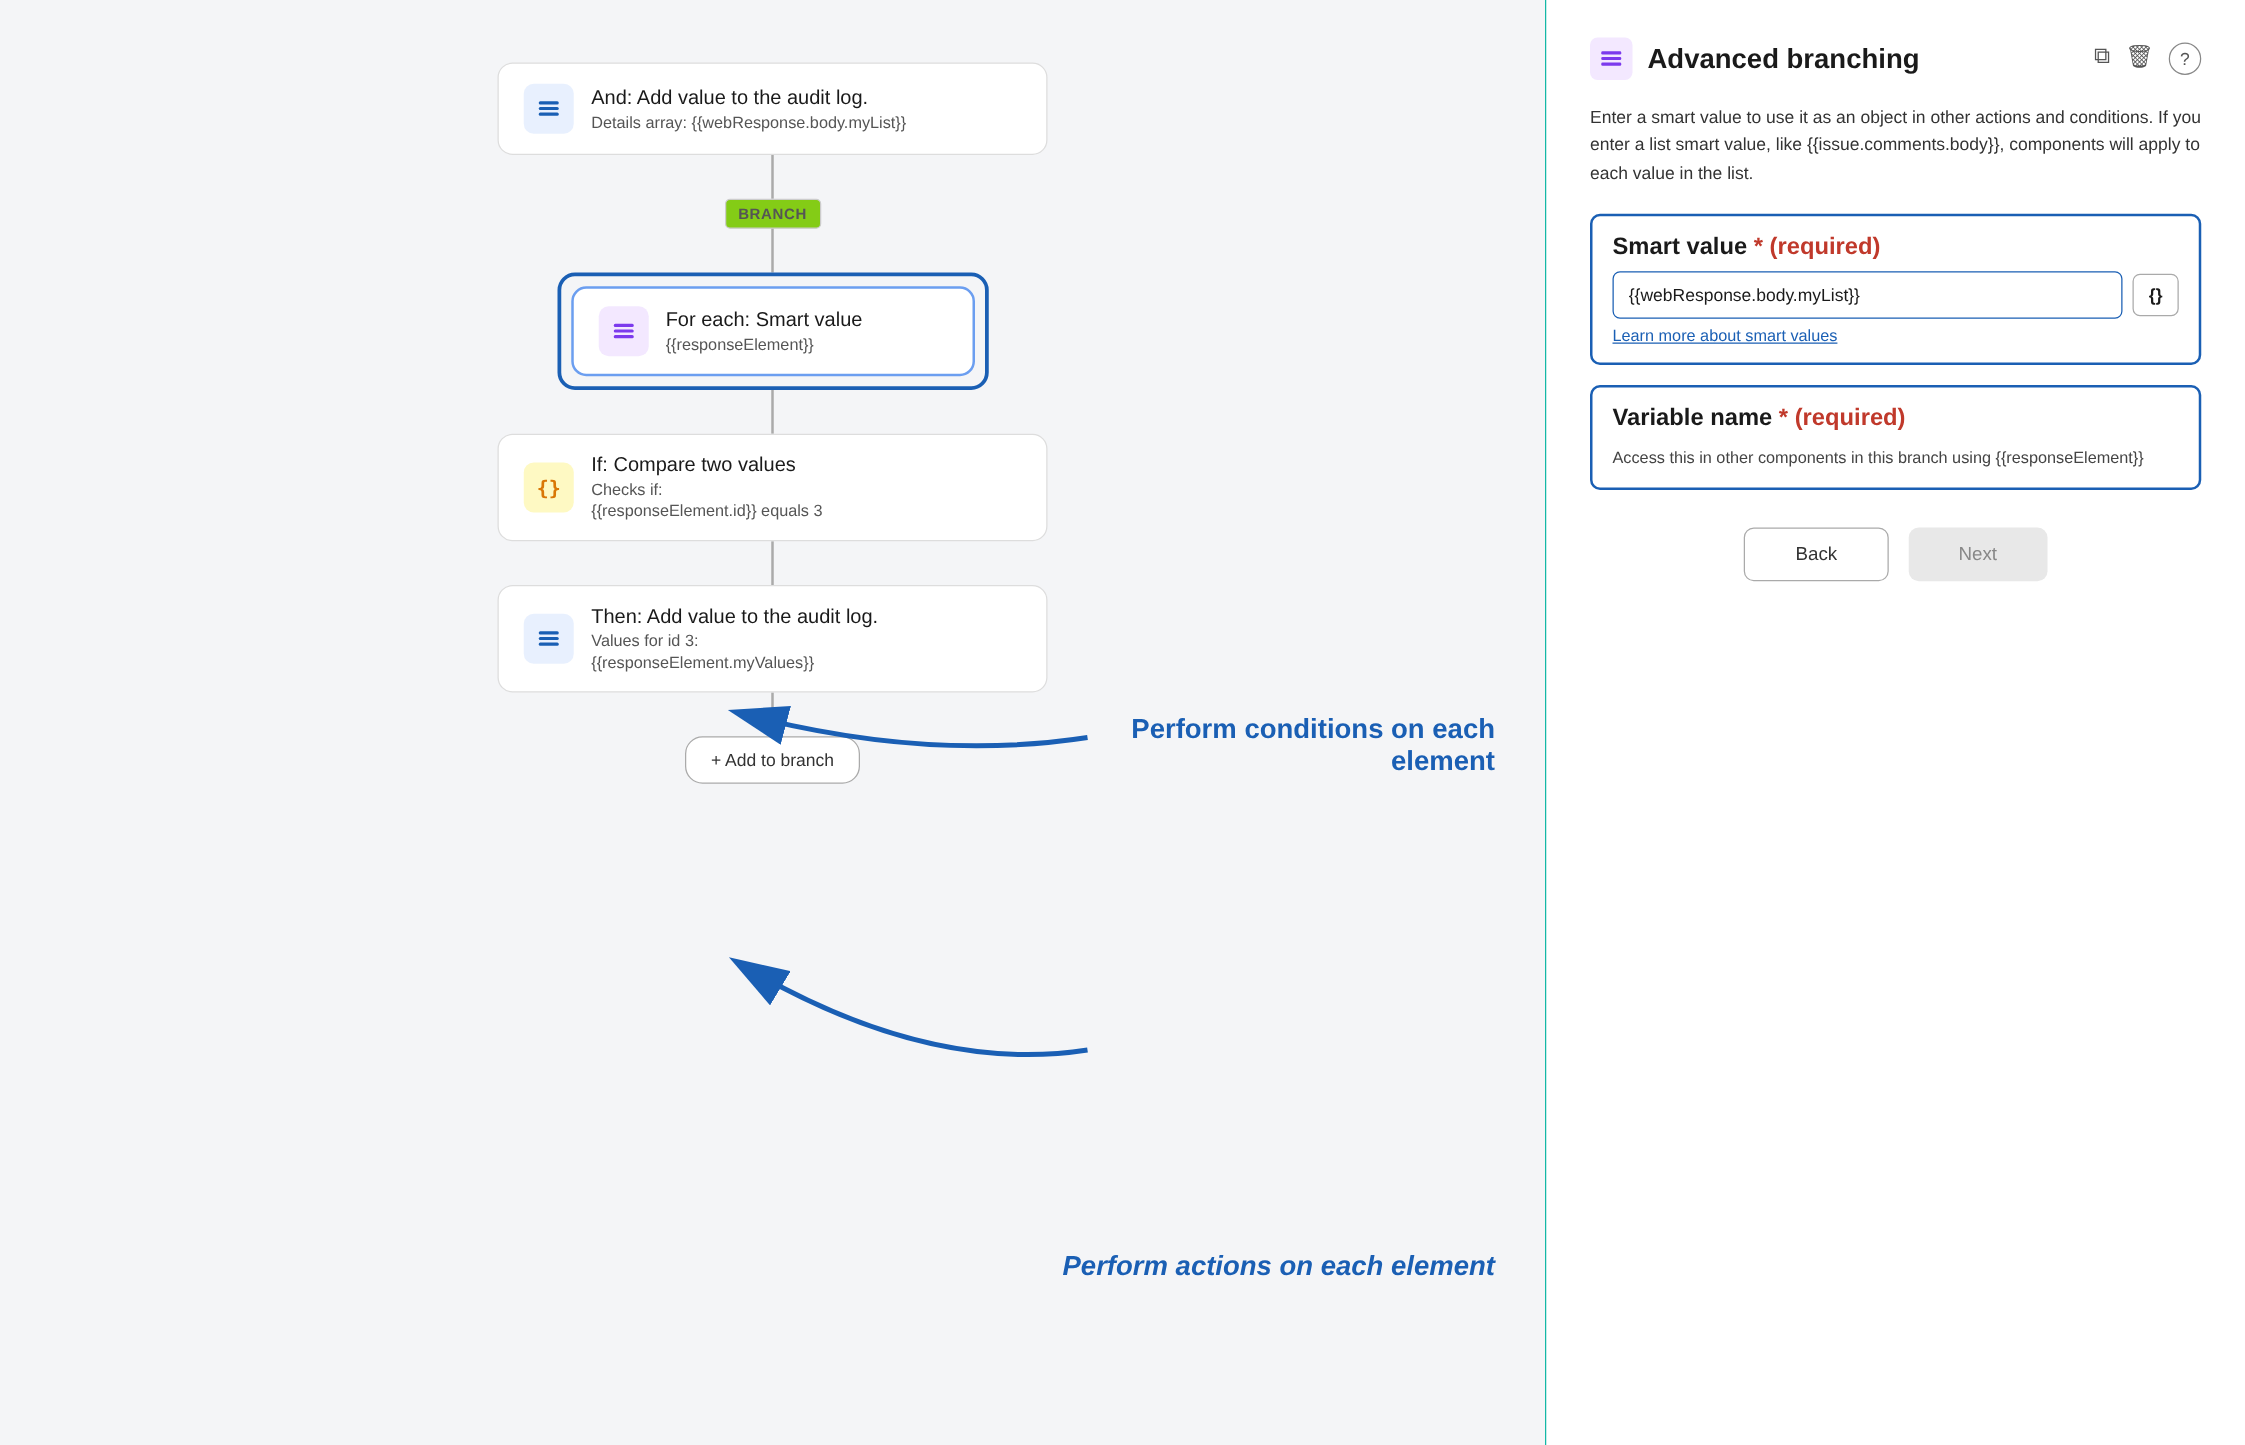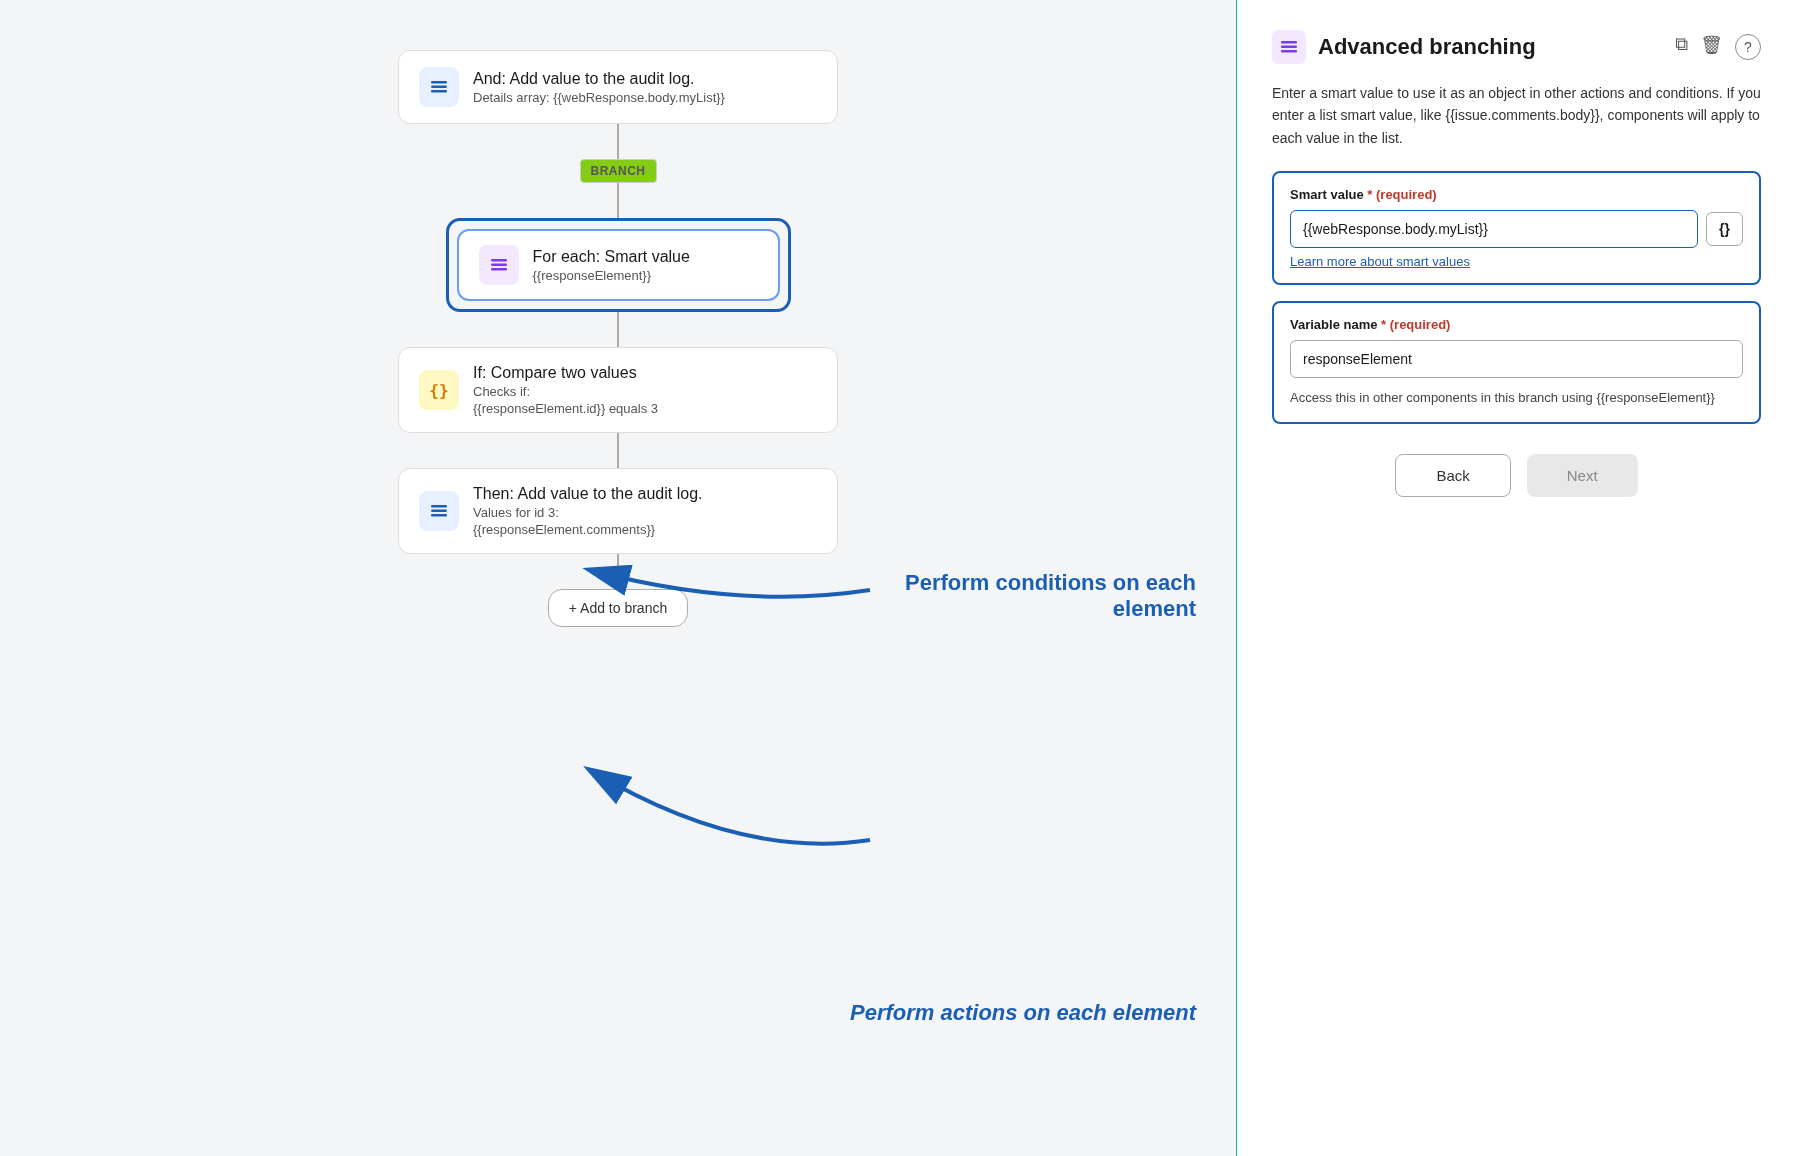--- a/index.html
+++ b/index.html
@@ -174,21 +174,21 @@
     }
 
     .field-group {
       border: 2.5px solid #1a5fb4;
       border-radius: 8px;
       padding: 14px 16px;
       margin-bottom: 16px;
     }
 
     .field-label {
-      font-size: 13px;
+      font-size: 19px;
       font-weight: 600;
       color: #1a1a1a;
       margin-bottom: 8px;
     }
 
     .field-label .required {
       color: #c0392b;
     }
 
     .field-input-row {
@@ -371,21 +371,21 @@
         <div class="card-icon blue-light">
           <svg width="20" height="20" viewBox="0 0 20 20" fill="none">
             <rect x="2" y="4" width="16" height="2.5" rx="1.2" fill="#1a5fb4"></rect>
             <rect x="2" y="8.5" width="16" height="2.5" rx="1.2" fill="#1a5fb4"></rect>
             <rect x="2" y="13" width="16" height="2.5" rx="1.2" fill="#1a5fb4"></rect>
           </svg>
         </div>
         <div class="card-content">
           <span class="card-title">Then: Add value to the audit log.</span>
           <span class="card-subtitle">Values for id 3:</span>
-          <span class="card-subtitle">{{responseElement.comments}}</span>
+          <span class="card-subtitle">{{responseElement.myValues}}</span>
         </div>
       </div>
 
       <div class="connector"></div>
 
       <button class="add-branch-btn">+ Add to branch</button>
 
     </div>
 
     <div class="annotation-text" style="right: 40px; top: 570px; max-width: 360px; text-align: right;">Perform conditions on each element</div>
@@ -436,21 +436,20 @@
         <button class="curly-btn">{}</button>
       </div>
       <a class="learn-more-link">Learn more about smart values</a>
     </div>
 
     <div class="field-group">
       <div class="field-label">
         <span>Variable name</span>
         <span class="required">* (required)</span>
       </div>
-      <input class="var-input" type="text" value="responseElement" style="">
       <p class="access-note">Access this in other components in this branch using {{responseElement}}</p>
     </div>
 
     <div class="panel-buttons">
       <button class="btn-back">Back</button>
       <button class="btn-next">Next</button>
     </div>
 
   </div>
 </div>

